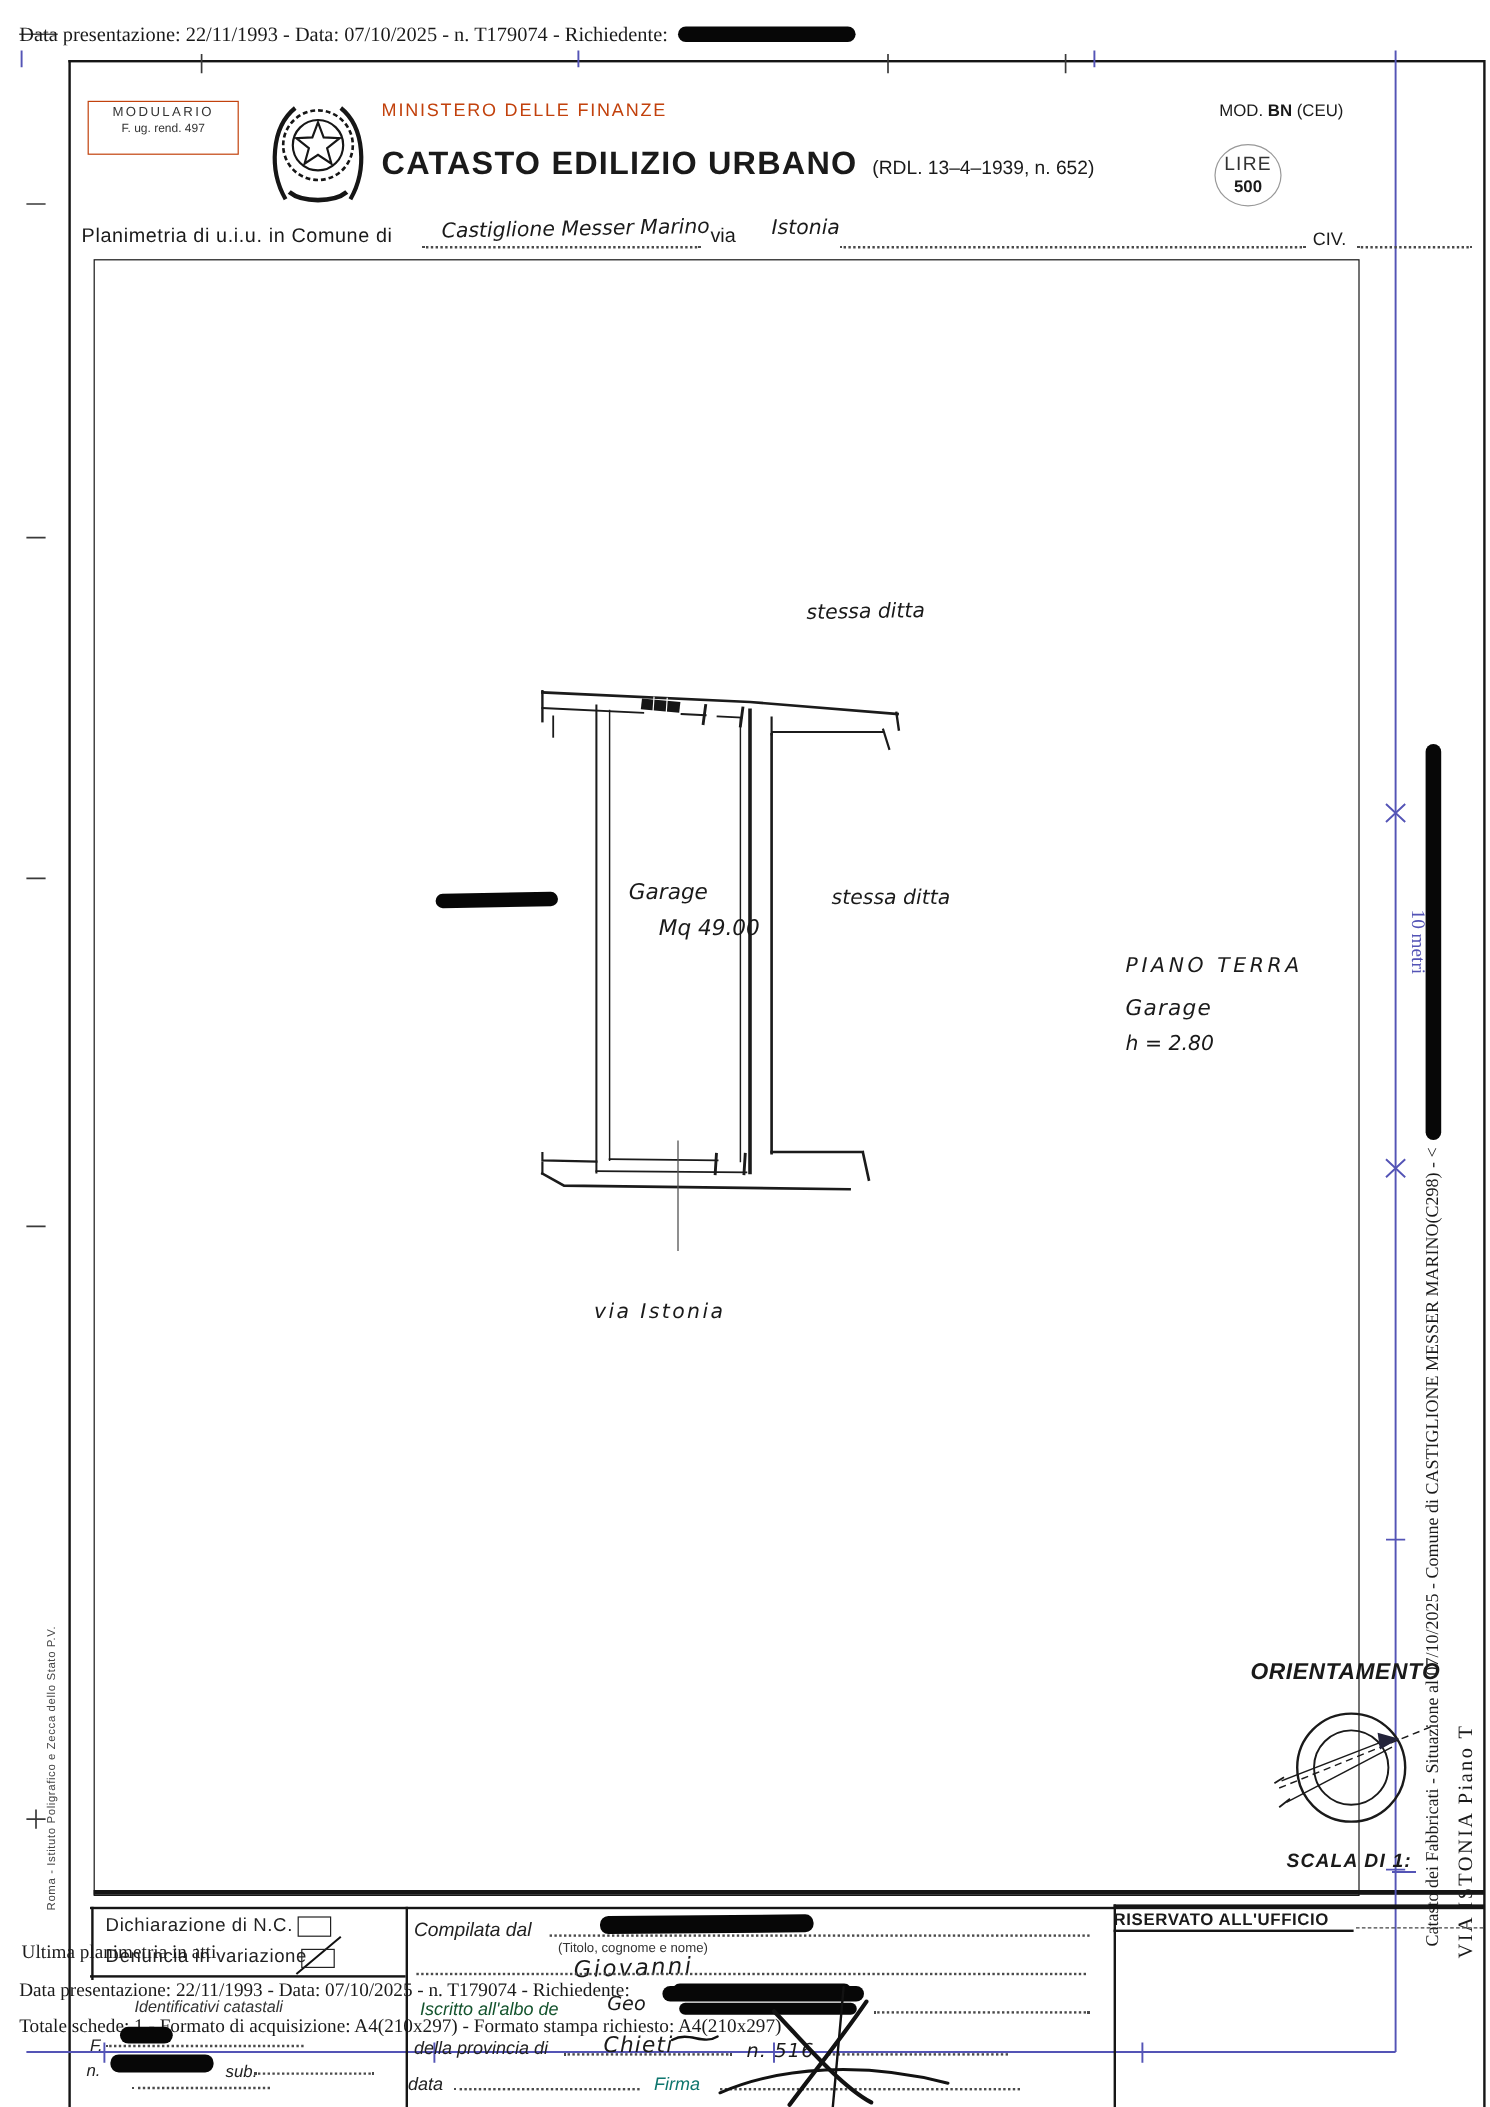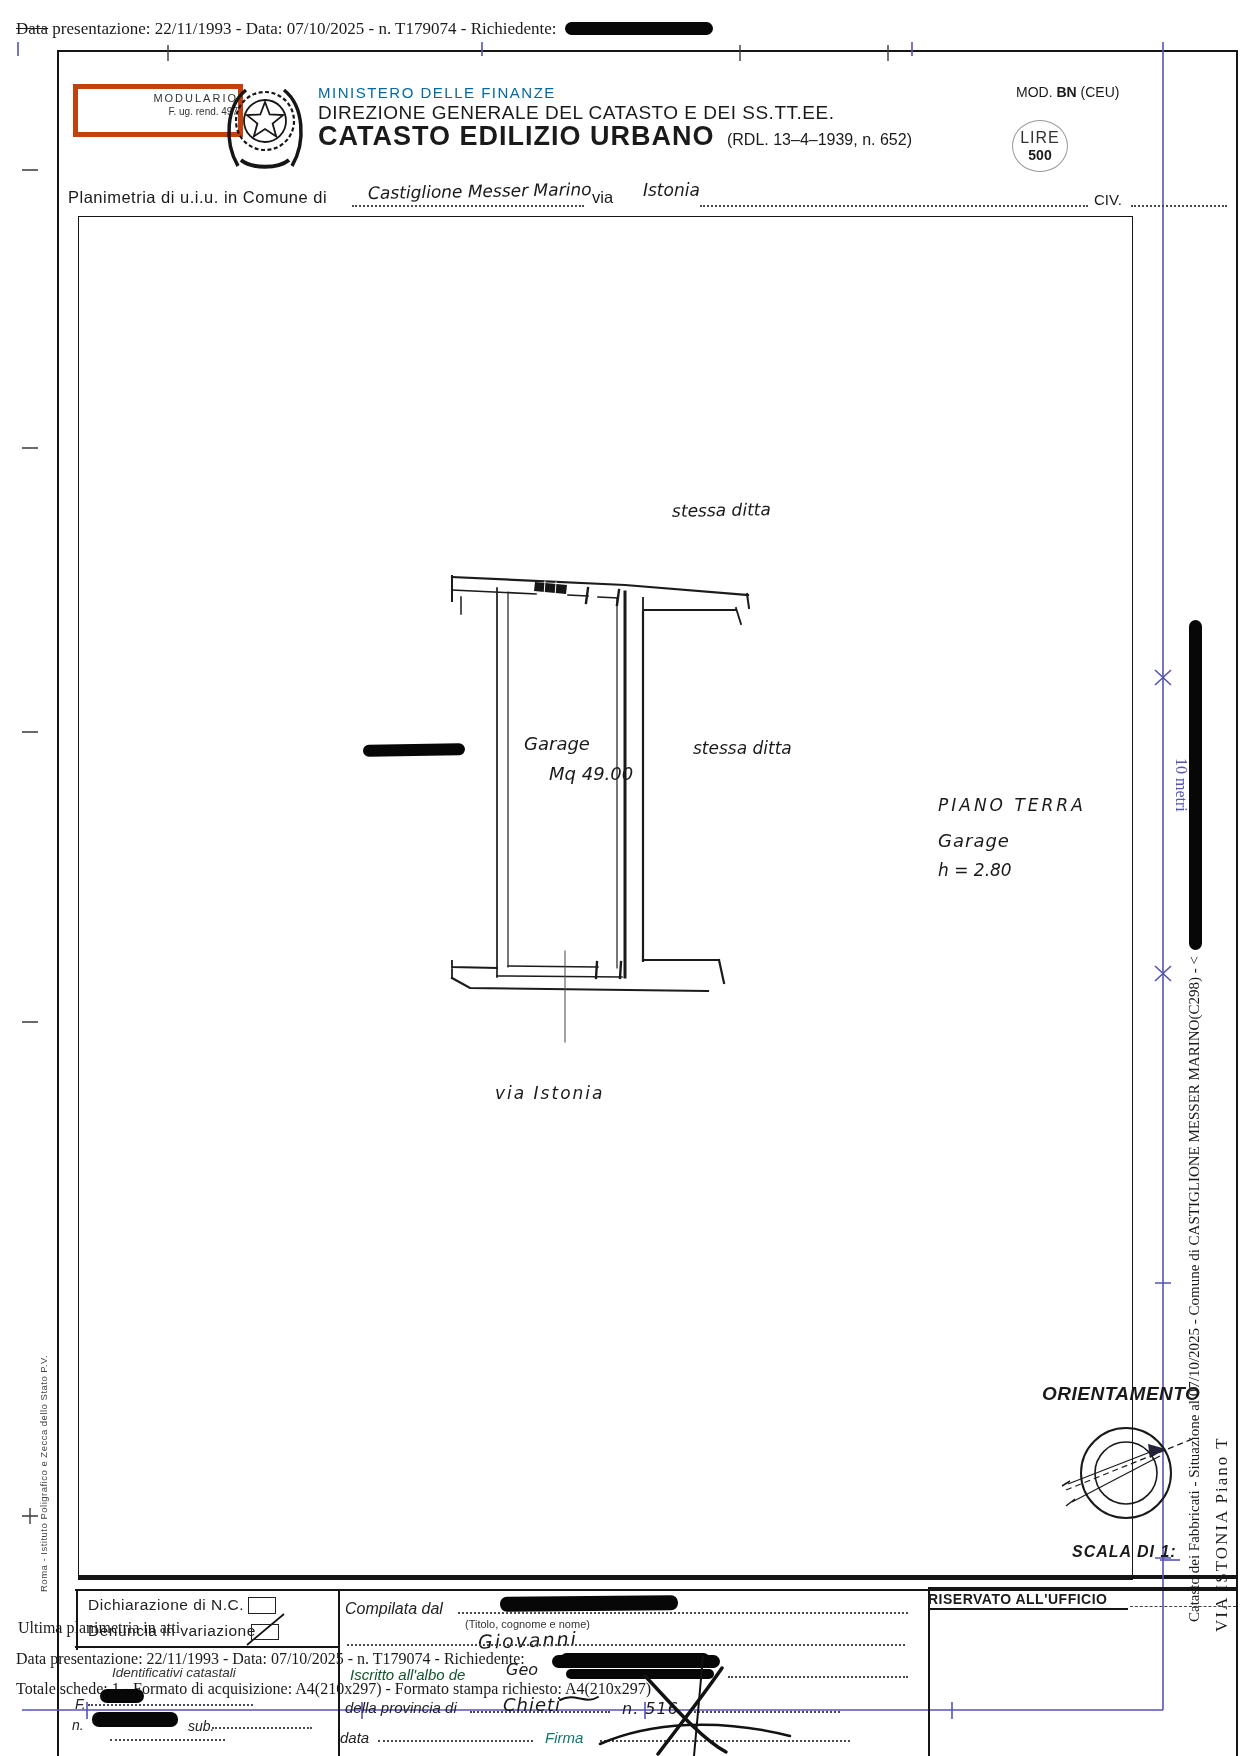--- a/index.html
+++ b/index.html
@@ -48,38 +48,37 @@
       <path d="M168,45 V61 M740,45 V61 M888,45 V61"></path>
     </g>
     <path d="M247,1645 L284,1614" stroke="#111" stroke-width="1.7" fill="none"></path>
   </svg>
 
   <div class="abs serif nw" style="left:16px;top:19px;font-size:17px;">
     <span class="strike">Data</span><span> presentazione: 22/11/1993 - Data: 07/10/2025 - n. T179074 - Richiedente:</span>
     <span class="bar" style="width:148px;height:13px;vertical-align:-1px;margin-left:4px;"></span>
   </div>
 
-  <div class="abs" style="left:73px;top:84px;width:124px;height:40px;border:5px solid #c2410c;text-align:right;padding-top:3px;padding-left:36px;">
+  <div class="abs" style="left:73px;top:84px;width:124px;height:40px;border:1px solid #c2410c;text-align:center;padding-top:3px;">
     <div style="font-size:11px;letter-spacing:2px;color:#333;">MODULARIO</div>
     <div style="font-size:10px;color:#333;margin-top:2px;">F. ug. rend. 497</div>
   </div>
 
   <svg class="abs" style="left:222px;top:78px;" width="86" height="92" viewBox="222 78 86 92">
     <g stroke="#161616" fill="none">
       <path d="M238,166 C224,142 226,106 246,90" stroke-width="3.5"></path>
       <path d="M292,166 C306,142 304,106 284,90" stroke-width="3.5"></path>
       <path d="M241,160 C252,169 278,169 289,160" stroke-width="4"></path>
       <circle cx="265" cy="121" r="29" stroke-width="2.2" stroke-dasharray="4 2.5"></circle>
       <circle cx="265" cy="121" r="21" stroke-width="1.8"></circle>
       <path d="M265,102 L269.7,114.5 L283.1,115.1 L272.6,123.5 L276.2,136.4 L265,129 L253.8,136.4 L257.4,123.5 L246.9,115.1 L260.3,114.5 Z" stroke-width="1.8" fill="#fff"></path>
     </g>
   </svg>
 
-  <div class="abs nw" style="left:318px;top:84px;font-size:15px;letter-spacing:1.5px;color:#0369a1;">MINISTERO DELLE FINANZE</div>
-  <div class="abs nw" style="left:318px;top:102px;font-size:19px;letter-spacing:0.5px;">DIREZIONE GENERALE DEL CATASTO E DEI SS.TT.EE.</div>
+  <div class="abs nw" style="left:318px;top:84px;font-size:15px;letter-spacing:1.5px;color:#c2410c;">MINISTERO DELLE FINANZE</div>
   <div class="abs nw" style="left:318px;top:121px;">
     <span class="b" style="font-size:27px;letter-spacing:1px;">CATASTO EDILIZIO URBANO</span>
     <span style="font-size:16px;margin-left:8px;">(RDL. 13–4–1939, n. 652)</span>
   </div>
 
   <div class="abs nw" style="left:1016px;top:84px;font-size:14px;">
     <span>MOD.</span>
     <span class="b">BN</span>
     <span>(CEU)</span>
   </div>

